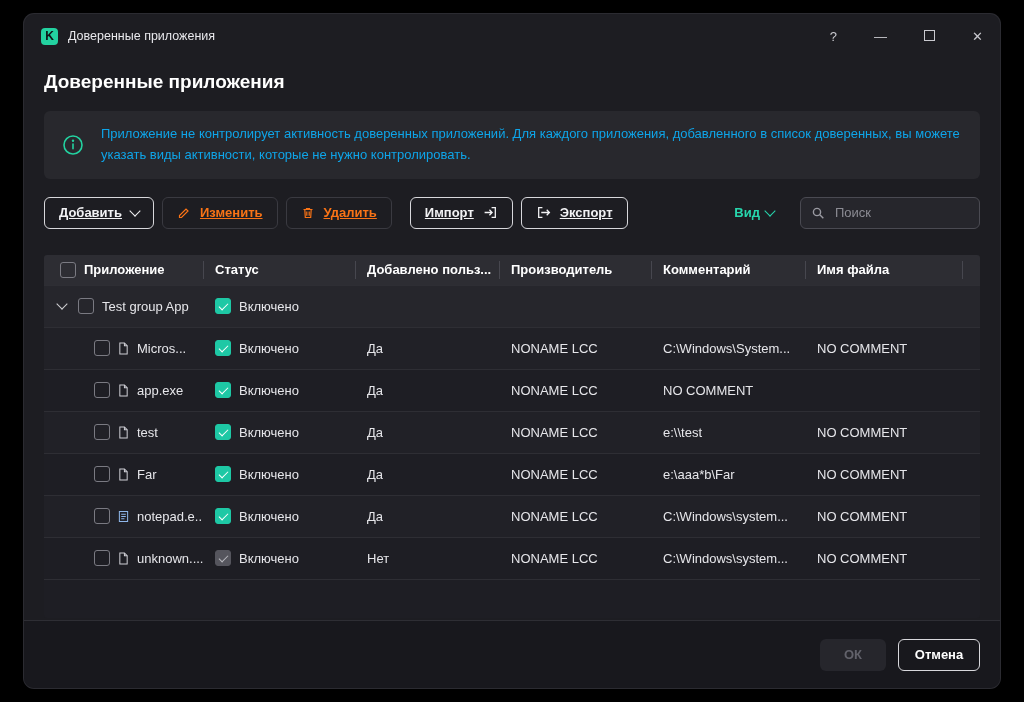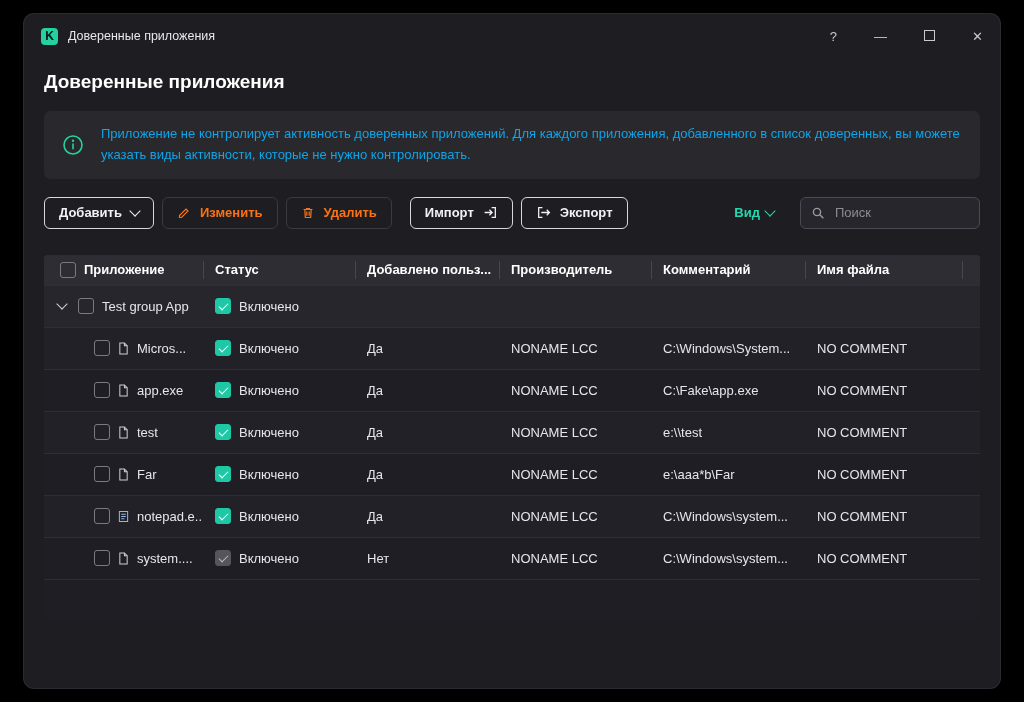--- a/index.html
+++ b/index.html
@@ -17,21 +17,21 @@
   .maxbox{width:9px;height:9px;border:1.2px solid #c9c9cf;display:inline-block;}
   
   .content{padding:0 20px;flex:1;}
   h1{font-size:19px;margin:13px 0 18px;color:#fff;font-weight:700;}
   .banner{background:#28282d;border-radius:6px;padding:13px 18px;display:flex;gap:17px;align-items:center;}
   .banner p{margin:0;font-size:13px;line-height:1.6;color:#0ea5e9;max-width:880px;}
   
   .toolbar{margin-top:18px;display:flex;align-items:center;gap:8px;}
   .btn{height:32px;padding:0 14px;border-radius:6px;background:transparent;border:1px solid #d8d8dc;
     color:#f2f2f4;font-size:13px;font-weight:bold;display:inline-flex;align-items:center;gap:9px;
-    font-family:inherit;cursor:pointer;white-space:nowrap;}
+    font-family:inherit;cursor:pointer;white-space:nowrap;text-decoration:underline;}
   .btn.disabled{border-color:#3a3a41;color:#f97316;cursor:default;}
   .btn.import{margin-left:10px;}
   .chev{width:7px;height:7px;border-right:1.6px solid currentColor;border-bottom:1.6px solid currentColor;
     transform:rotate(45deg);margin-top:-4px;flex:none;}
   .view{margin-left:auto;color:#27d6ad;font-size:13px;font-weight:bold;display:flex;gap:6px;
     align-items:center;margin-right:18px;cursor:pointer;}
   .search{width:158px;height:30px;background:#26262c;border:1px solid #4a4a52;border-radius:6px;
     display:flex;align-items:center;padding:0 10px;gap:8px;}
   .search input{background:none;border:none;outline:none;color:#fde047;font-size:13px;width:100%;
     font-family:inherit;}
@@ -218,21 +218,20 @@
               </svg>
             </span>
           <span>app.exe</span>
         </div>
         <div class="cell">
             <span class="cb checked"></span>
             <span>Включено</span>
           </div>
         <div class="cell">Да</div>
         <div class="cell">NONAME LCC</div>
-        <div class="cell">C:\Fake\app.exe</div>
         <div class="cell">NO COMMENT</div>
         <div class="cell"></div>
       </div>
 
       <div class="trow r rowa">
         <div class="cell child">
           <span class="cb"></span>
           <span class="icon">
               <svg viewBox="0 0 12 14" width="11" height="13" fill="none" stroke="#cfcfd5" stroke-width="1.1">
                 <path d="M2 1h5l3 3v9H2z"></path>
@@ -298,31 +297,35 @@
 
       <div class="trow r rowb">
         <div class="cell child">
           <span class="cb"></span>
           <span class="icon">
               <svg viewBox="0 0 12 14" width="11" height="13" fill="none" stroke="#cfcfd5" stroke-width="1.1">
                 <path d="M2 1h5l3 3v9H2z"></path>
                 <path d="M7 1v3h3"></path>
               </svg>
             </span>
-          <span>system....</span>
+          <span>unknown....</span>
         </div>
         <div class="cell">
             <span class="cb checked off"></span>
             <span>Включено</span>
           </div>
         <div class="cell">Нет</div>
         <div class="cell">NONAME LCC</div>
         <div class="cell">C:\Windows\system...</div>
         <div class="cell">NO COMMENT</div>
         <div class="cell"></div>
       </div>
 
       <div class="filler"></div>
     </div>
   </div>
 
+  <div class="footer">
+    <button class="btn-ok" disabled="">ОК</button>
+    <button class="btn-cancel">Отмена</button>
+  </div>
 
 </div>
 
 </body></html>

